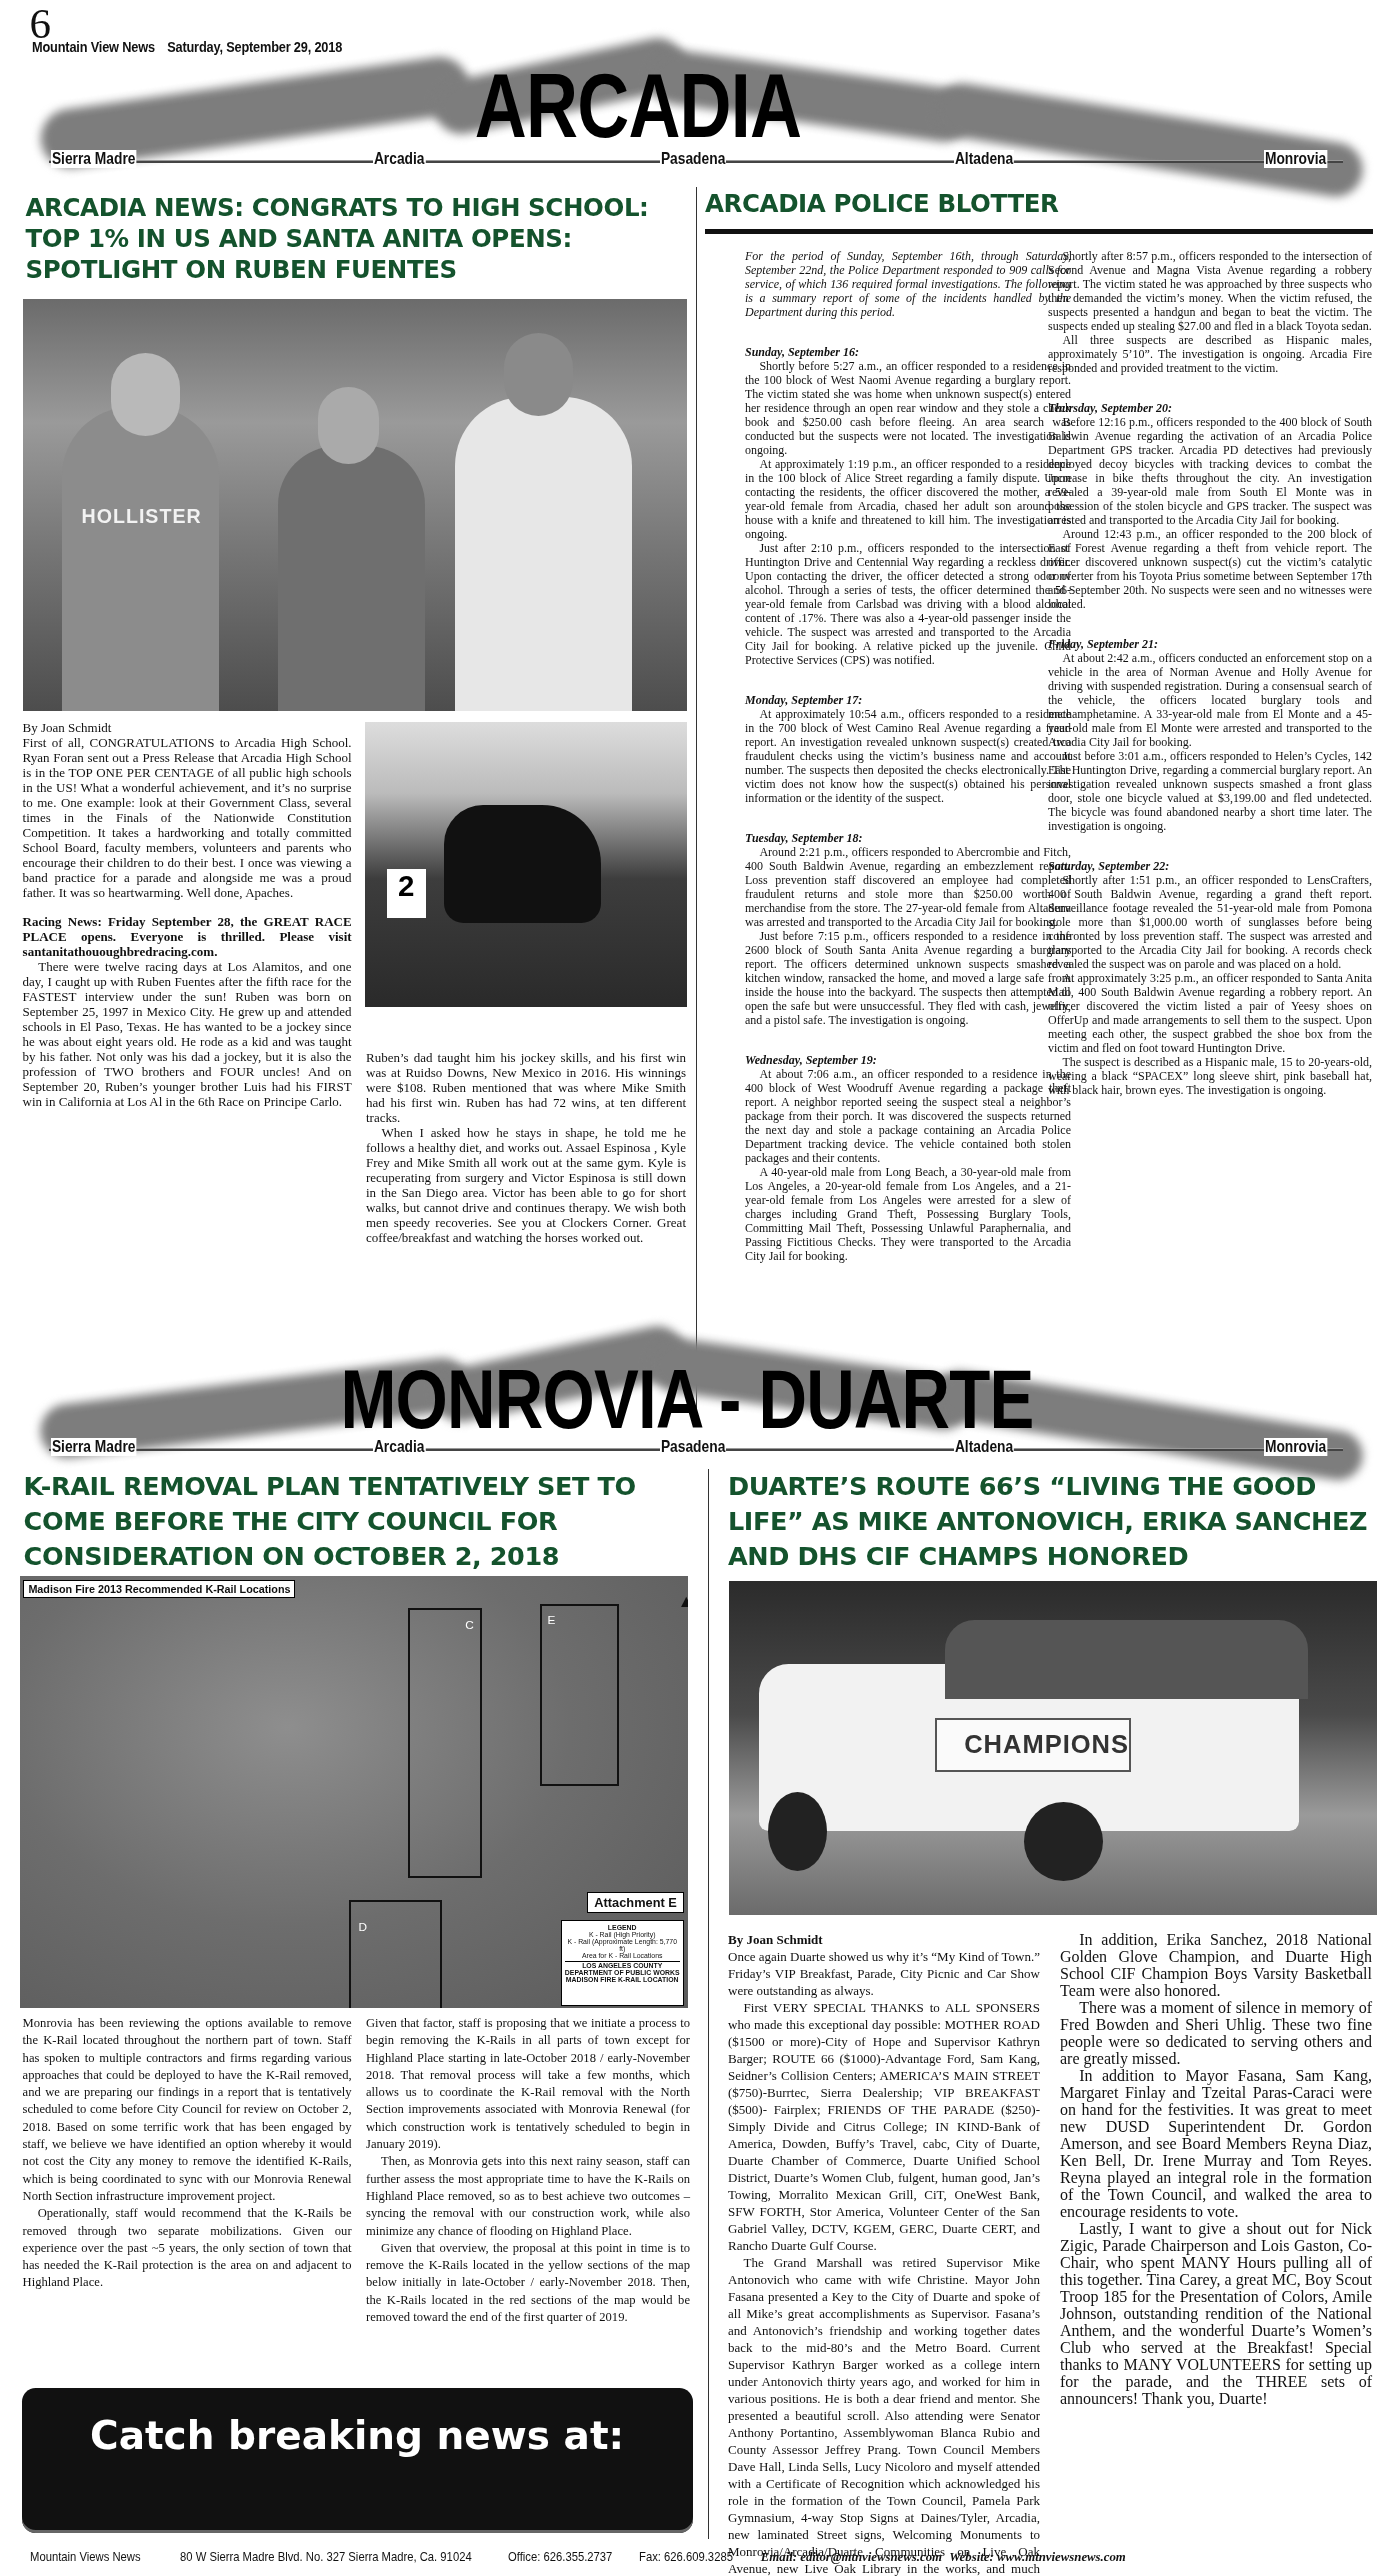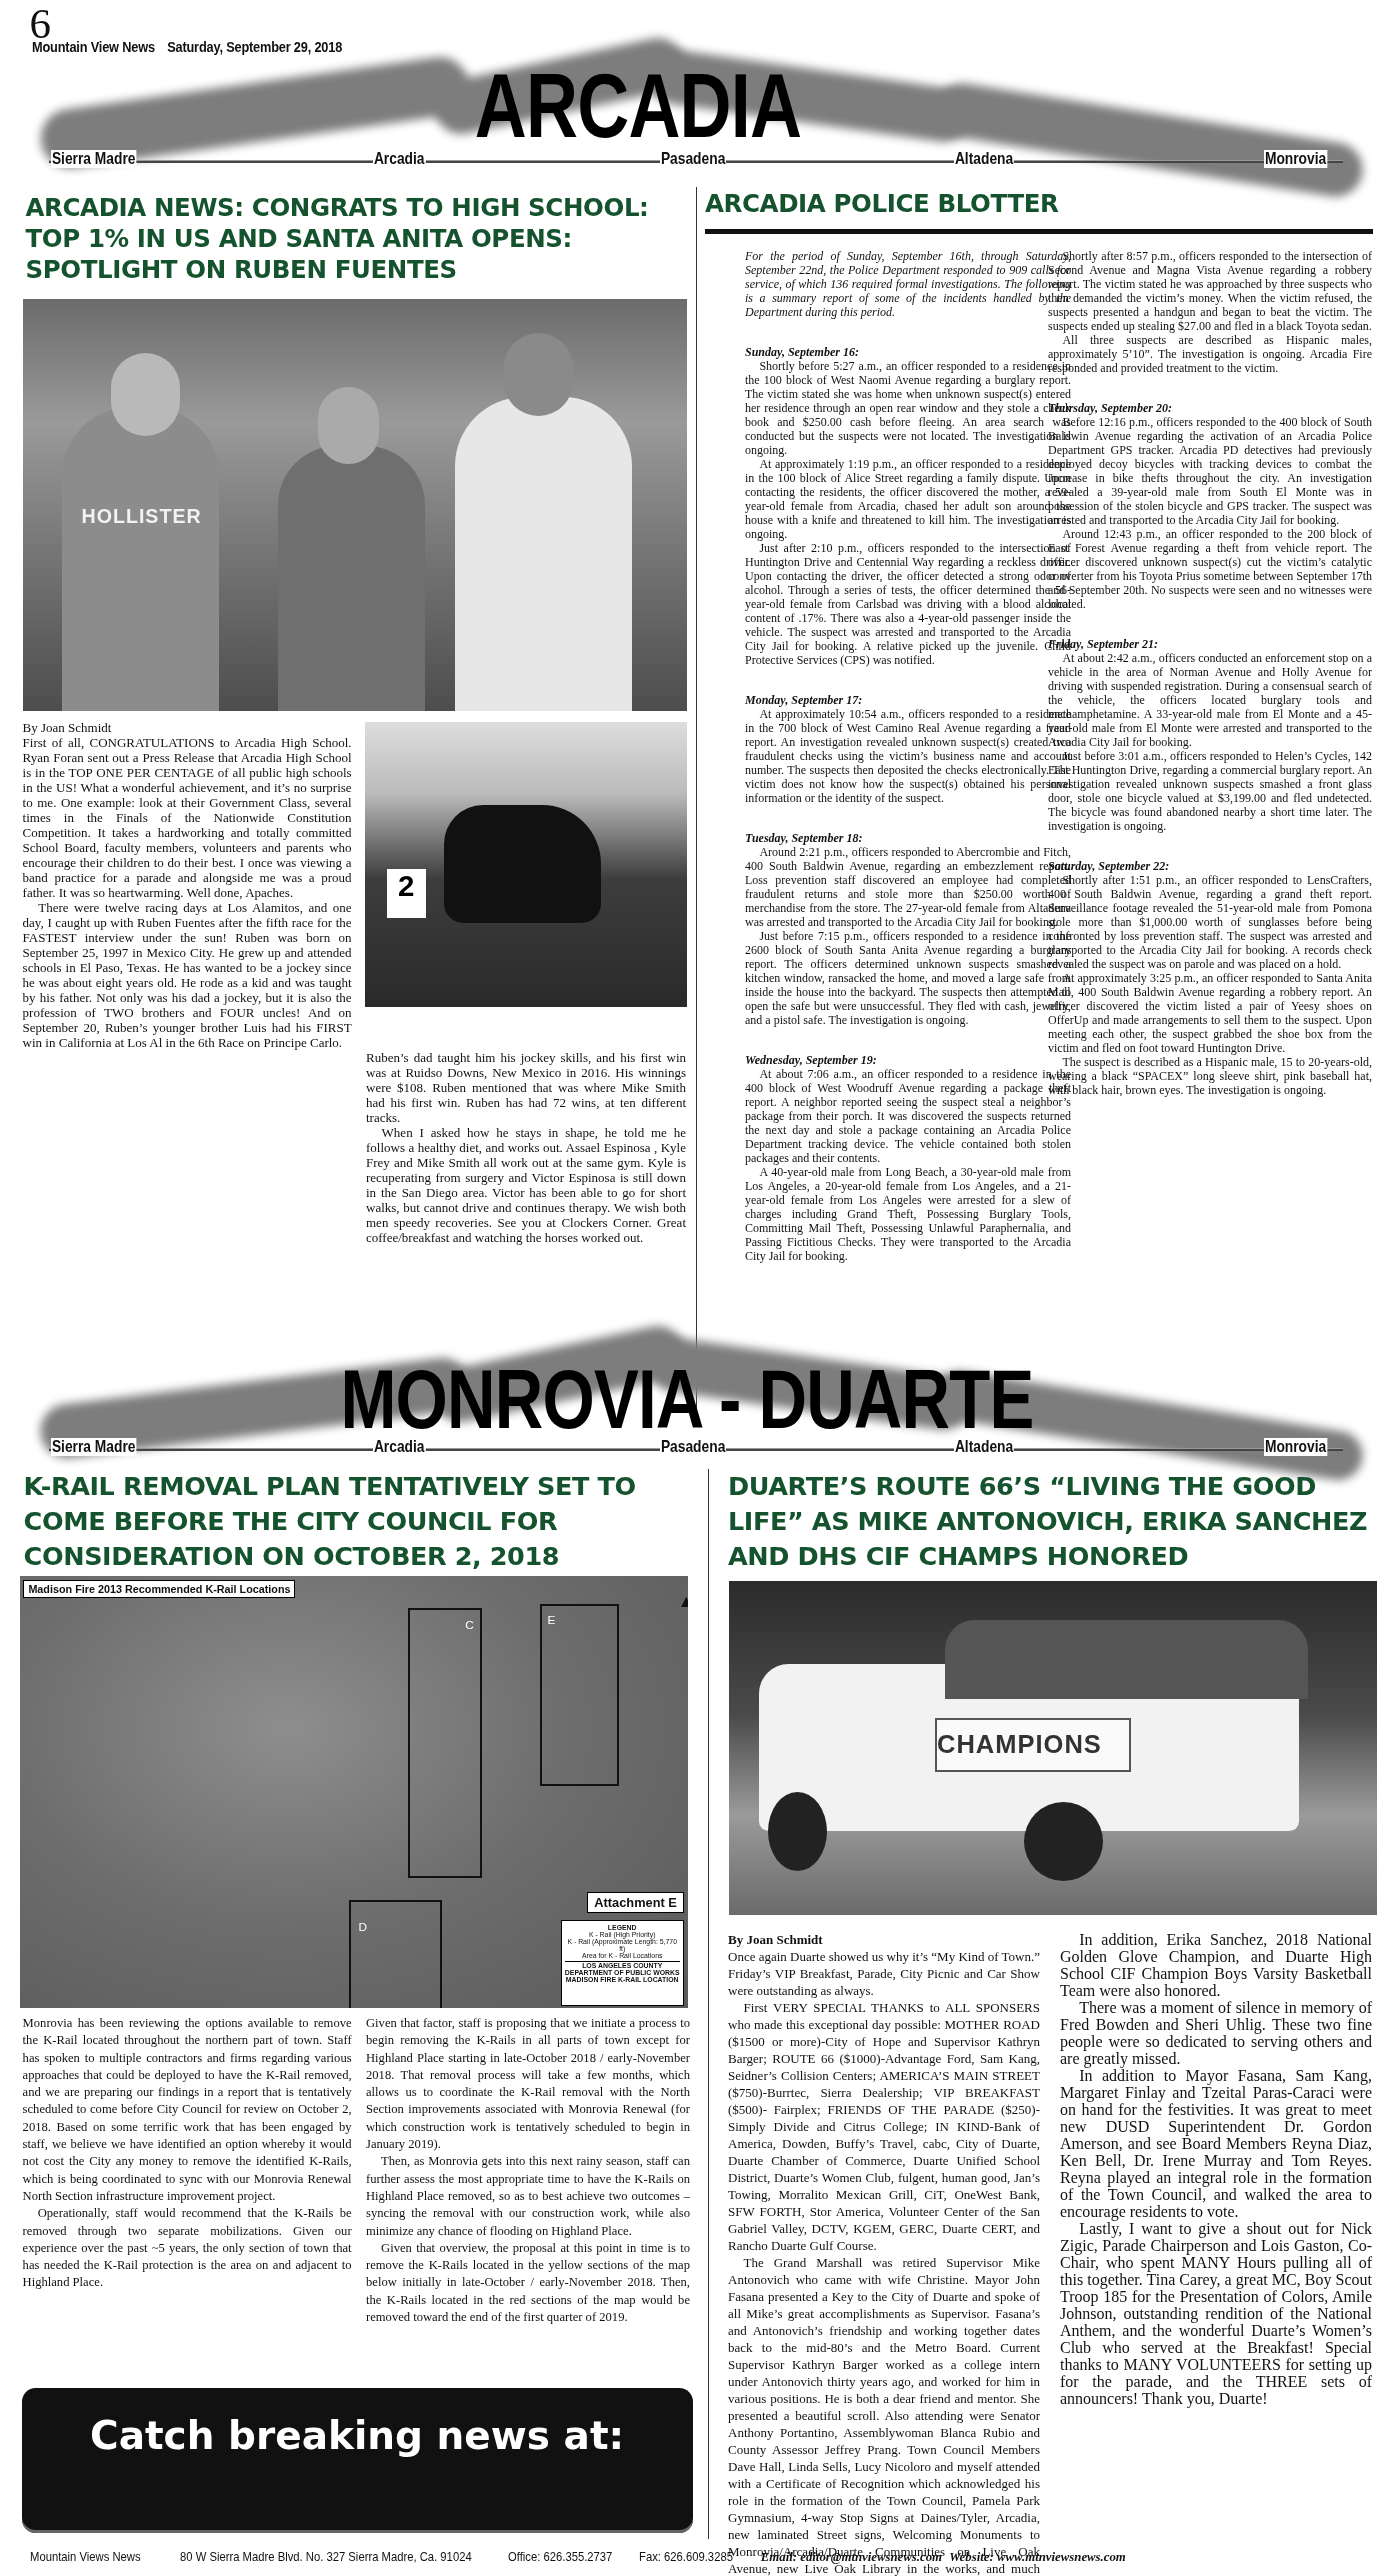--- a/index.html
+++ b/index.html
@@ -65,20 +65,21 @@
   <div style="position:absolute;left:59px;top:206px;color:#f2f2f2;font-family:'Liberation Sans',sans-serif;font-weight:bold;font-size:19.6px;letter-spacing:1px">HOLLISTER</div>
   <div style="position:absolute;left:255px;top:147px;width:147px;height:285px;background:#6f6f6f;border-radius:59px 59px 0 0"></div>
   <div style="position:absolute;left:295px;top:88px;width:61px;height:77px;background:#aaa;border-radius:34px"></div>
   <div style="position:absolute;left:432px;top:98px;width:177px;height:334px;background:#e7e7e7;border-radius:69px 69px 0 0"></div>
   <div style="position:absolute;left:481px;top:34px;width:69px;height:83px;background:#8a8a8a;border-radius:39px"></div>
 </div>
 
 <div class="col" style="left:22.6px;top:720px;width:329px">
   <p class="ni">By Joan Schmidt</p>
   <p class="ni">First of all, CONGRATULATIONS to Arcadia High School. Ryan Foran sent out a Press Release that Arcadia High School is in the TOP ONE PER CENTAGE of all public high schools in the US! What a wonderful achievement, and it’s no surprise to me. One example: look at their Government Class, several times in the Finals of the Nationwide Constitution Competition. It takes a hardworking and totally committed School Board, faculty members, volunteers and parents who encourage their children to do their best. I once was viewing a band practice for a parade and alongside me was a proud father. It was so heartwarming. Well done, Apaches.</p>
+  <p class="bold" style="margin-top:13.7px">Racing News: Friday September 28, the GREAT RACE PLACE opens. Everyone is thrilled. Please visit santanitathououghbredracing.com.</p>
   <p>There were twelve racing days at Los Alamitos, and one day, I caught up with Ruben Fuentes after the fifth race for the FASTEST interview under the sun! Ruben was born on September 25, 1997 in Mexico City. He grew up and attended schools in El Paso, Texas. He has wanted to be a jockey since he was about eight years old. He rode as a kid and was taught by his father. Not only was his dad a jockey, but it is also the profession of TWO brothers and FOUR uncles! And on September 20, Ruben’s younger brother Luis had his FIRST win in California at Los Al in the 6th Race on Principe Carlo.</p>
 </div>
 
 <div class="photo" style="left:365px;top:722px;width:322px;height:285px;background:linear-gradient(180deg,#ddd 0%,#bbb 25%,#3d3d3d 55%,#2a2a2a 100%)">
   <div style="position:absolute;left:79px;top:83px;width:157px;height:118px;background:#111;border-radius:39px 59px 19.6px 19.6px"></div>
   <div style="position:absolute;left:21.6px;top:147px;width:39px;height:49px;background:#fff;color:#000;font:bold 29.5px 'Liberation Sans',sans-serif;text-align:center">2</div>
 </div>
 
 <div class="col" style="left:366px;top:1050px;width:320px">
   <p class="ni">Ruben’s dad taught him his jockey skills, and his first win was at Ruidso Downs, New Mexico in 2016. His winnings were $108. Ruben mentioned that was where Mike Smith had his first win. Ruben has had 72 wins, at ten different tracks.</p>
@@ -175,21 +176,21 @@
 </div>
 
 <div class="ad">
   <div>Catch breaking news at:</div>
 </div>
 
 <h2 class="abs" style="left:728px;top:1469px;width:648px;font-size:25.5px;line-height:35px">DUARTE’S ROUTE 66’S “LIVING THE GOOD LIFE” AS MIKE ANTONOVICH, ERIKA SANCHEZ AND DHS CIF CHAMPS HONORED</h2>
 
 <div class="photo" style="left:729px;top:1581px;width:648px;height:334px;background:linear-gradient(180deg,#2b2b2b 0%,#4a4a4a 40%,#9a9a9a 70%,#6b6b6b 100%)">
   <div style="position:absolute;left:29.5px;top:83px;width:540px;height:167px;background:#f2f2f2;border-radius:29.5px 9.8px 9.8px 9.8px"></div>
-  <div style="position:absolute;left:206px;top:137px;width:196px;height:54px;background:#fafafa;border:2px solid #555;font:bold 25.5px 'Liberation Sans',sans-serif;text-align:left;line-height:49px;letter-spacing:1px;color:#333">CHAMPIONS</div>
+  <div style="position:absolute;left:206px;top:137px;width:196px;height:54px;background:#fafafa;border:2px solid #555;font:bold 25.5px 'Liberation Sans',sans-serif;text-align:right;line-height:49px;letter-spacing:1px;color:#333">CHAMPIONS</div>
   <div style="position:absolute;left:295px;top:221px;width:79px;height:79px;background:#222;border-radius:50%"></div>
   <div style="position:absolute;left:39px;top:211px;width:59px;height:79px;background:#222;border-radius:50%"></div>
   <div style="position:absolute;left:216px;top:39px;width:363px;height:79px;background:#555;border-radius:29.5px 29.5px 0 0"></div>
 </div>
 
 <div class="col" style="left:728px;top:1931px;width:312px;font-size:13px;line-height:17px">
   <p class="bold">By Joan Schmidt</p>
   <p class="ni">Once again Duarte showed us why it’s “My Kind of Town.”  Friday’s VIP Breakfast, Parade, City Picnic and Car Show were outstanding as always.</p>
   <p>First VERY SPECIAL THANKS to ALL SPONSERS who made this exceptional day possible: MOTHER ROAD ($1500 or more)-City of Hope and Supervisor Kathryn Barger; ROUTE 66 ($1000)-Advantage Ford, Sam Kang, Seidner’s Collision Centers; AMERICA’S MAIN STREET ($750)-Burrtec, Sierra Dealership; VIP BREAKFAST ($500)- Fairplex;  FRIENDS OF THE PARADE ($250)- Simply Divide and Citrus College; IN KIND-Bank of America, Dowden, Buffy’s Travel, cabc, City of Duarte, Duarte Chamber of Commerce, Duarte Unified School District, Duarte’s Women Club, fulgent, human good, Jan’s Towing, Morralito Mexican Grill, CiT, OneWest Bank, SFW FORTH, Stor America, Volunteer Center of the San Gabriel Valley, DCTV, KGEM, GERC, Duarte CERT, and Rancho Duarte Gulf Course.</p>
   <p>The Grand Marshall was retired Supervisor Mike Antonovich who came with wife Christine. Mayor John Fasana presented a Key to the City of Duarte and spoke of all Mike’s great accomplishments as Supervisor. Fasana’s and Antonovich’s friendship and working together dates back to the mid-80’s and the Metro Board. Current Supervisor Kathryn Barger worked as a college intern under Antonovich thirty years ago, and worked for him in various positions. He is both a dear friend and mentor. She presented a beautiful scroll. Also attending were Senator Anthony Portantino, Assemblywoman Blanca Rubio and County Assessor Jeffrey Prang. Town Council Members Dave Hall, Linda Sells, Lucy Nicoloro and myself attended with a Certificate of Recognition which acknowledged his role in the formation of the Town Council, Pamela Park Gymnasium, 4-way Stop Signs at Daines/Tyler, Arcadia, new laminated Street signs, Welcoming Monuments to Monrovia/Arcadia/Duarte Communities on Live Oak Avenue, new Live Oak Library in the works, and much more.</p>

